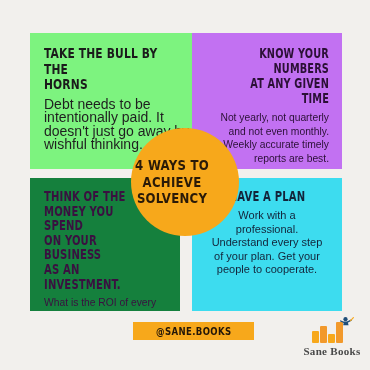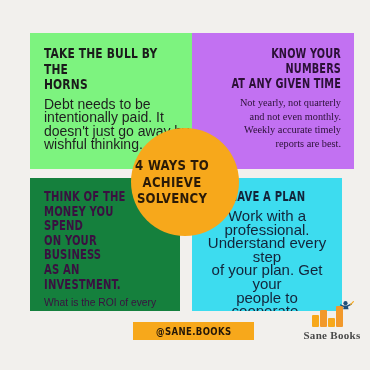--- a/index.html
+++ b/index.html
@@ -64,35 +64,34 @@
   }
   #card-bull .body {
     font-size: 14px;
     line-height: 13.6px;
     color: #1f1f1f;
   }
 
   
   #card-numbers {
     left: 192px; top: 33px;
-    width: 162px; height: 136px;
+    width: 150px; height: 136px;
     background: #c271f2;
     padding: 13px 13px 10px 12px;
     text-align: right;
   }
   #card-numbers .headline {
     font-size: 13.2px;
     line-height: 15px;
     color: #2b1036;
   }
   #card-numbers .body {
     font-size: 10.3px;
     line-height: 13.6px;
     color: #2b1036;
-    font-family: Liberation Serif, serif;
   }
 
   
   #card-invest {
     left: 30px;  top: 178px;
     width: 150px; height: 133px;
     background: #15803d;
     padding: 11px 12px 10px 14px;
   }
   #card-invest .headline {
@@ -113,21 +112,21 @@
     background: #3ddcef;
     padding: 11px 13px 10px 13px;
     text-align: center;
   }
   #card-plan .headline {
     font-size: 13.6px;
     line-height: 15px;
     color: #13243a;
   }
   #card-plan .body {
-    font-size: 15px;
+    font-size: 11px;
     line-height: 13.6px;
     color: #13243a;
   }
 
   
   #center-circle {
     position: absolute;
     left: 131px;
     top: 128px;
     width: 108px;
@@ -170,21 +169,21 @@
     font-size: 10px;
     letter-spacing: 0.4px;
     color: #231608;
     transform: scaleX(0.95);
   }
 
   
   #logo {
     position: absolute;
     left: 300px;
-    top: 300px;
+    top: 316px;
     width: 64px;
     height: 46px;
   }
   #logo .logo-mark {
     display: block;
     width: 64px;
     height: 30px;
   }
   #logo .logo-word {
     display: block;

